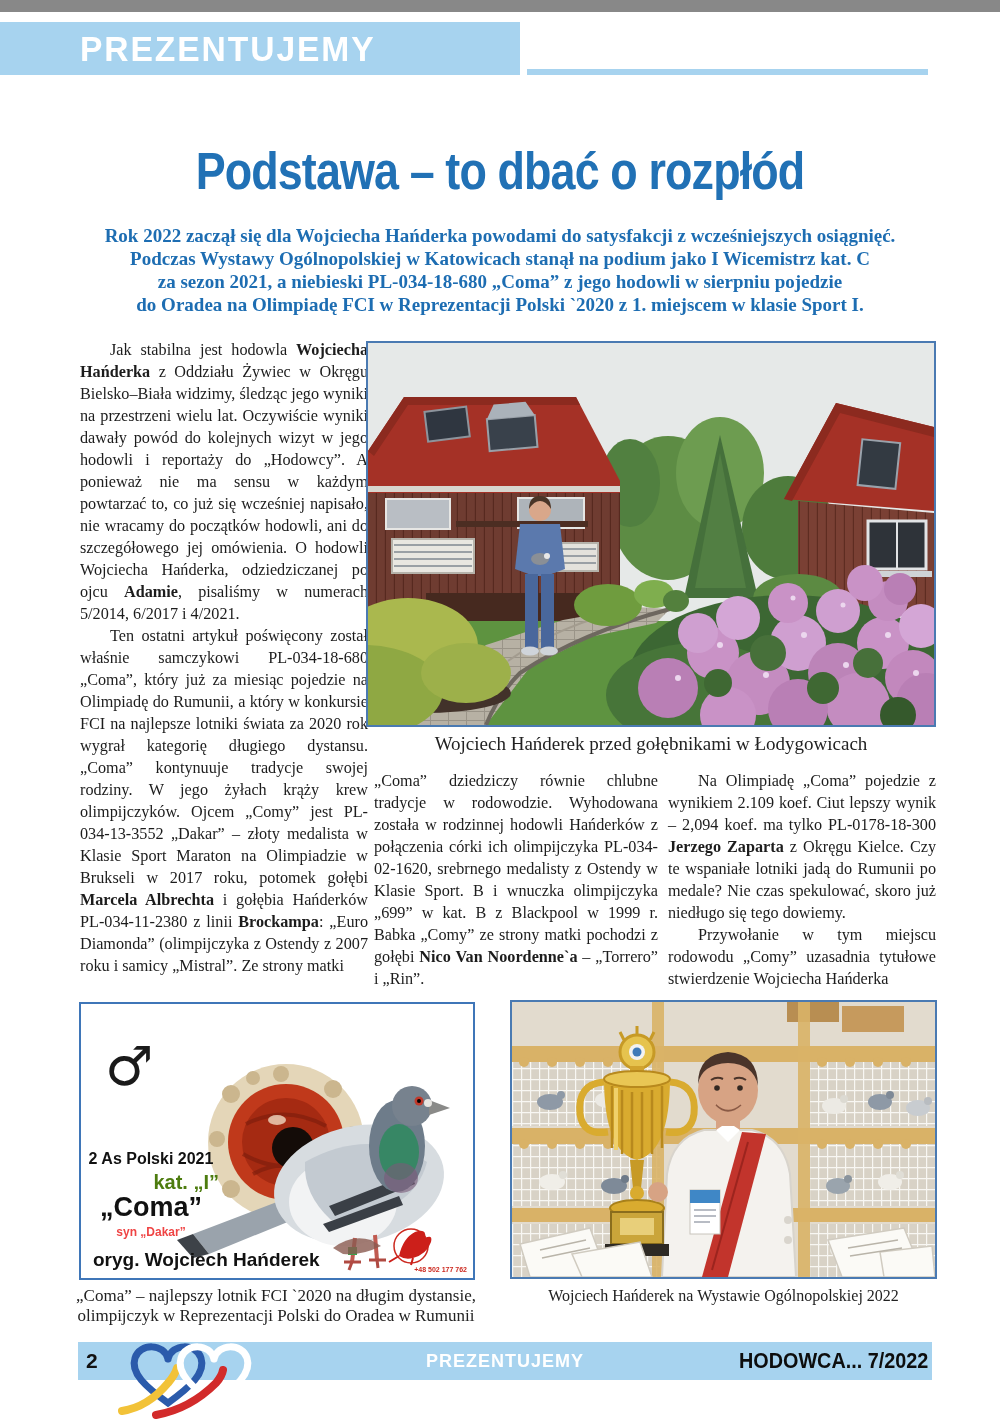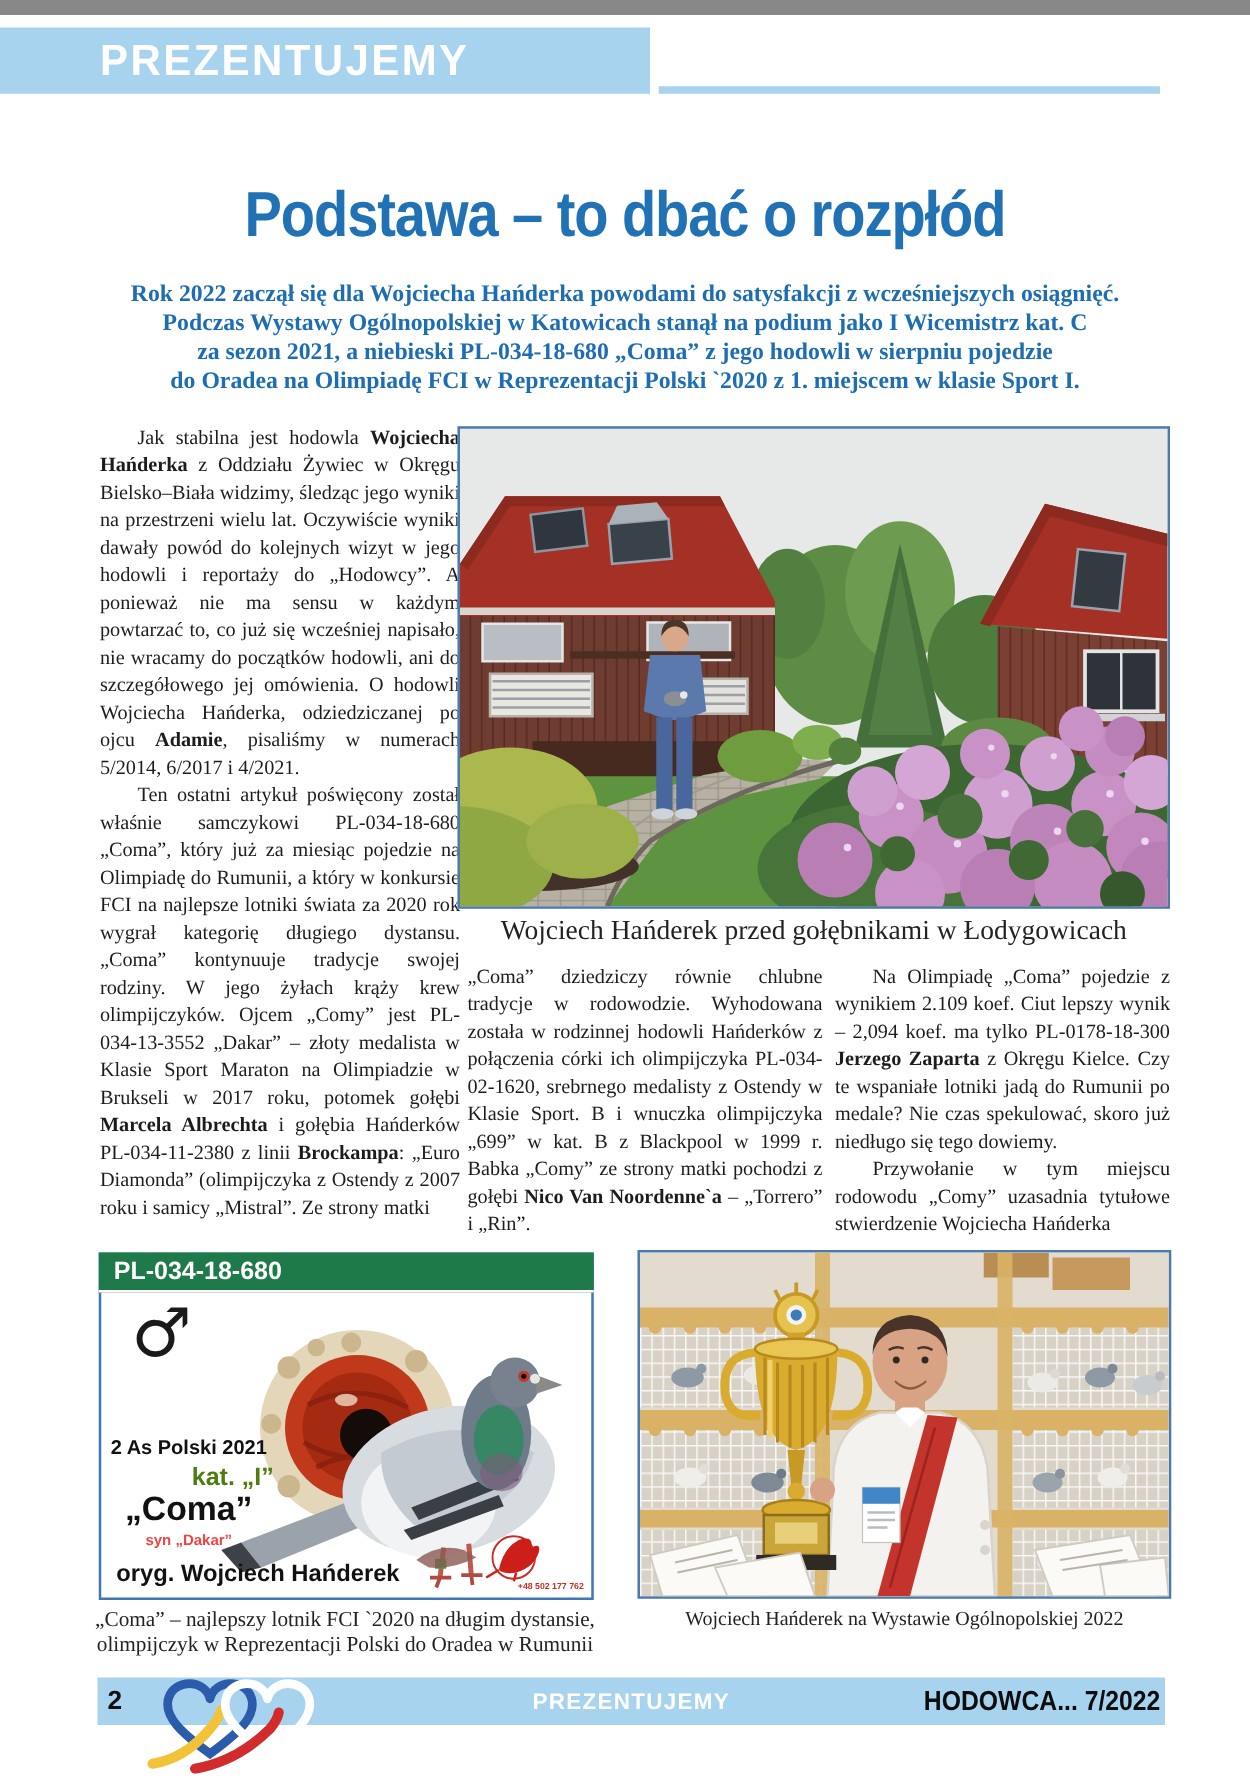--- a/index.html
+++ b/index.html
@@ -21,21 +21,21 @@
   .col{position:absolute;text-align:justify;font-size:16.2px;line-height:22px;}
   .col p{margin:0;}
   .col p.indent{text-indent:30px;}
   #col-left{left:80px;top:327px;width:288px;height:650px;}
   #col-mid{left:374px;top:758px;width:284px;height:232px;}
   #col-right{left:668px;top:758px;width:268px;height:232px;}
   
   .photo{position:absolute;border:2px solid #4a7ab2;box-sizing:border-box;background:#e6e9e8;}
   #photo-main{left:366px;top:329px;width:570px;height:386px;}
   #photo-trophy{left:510px;top:988px;width:427px;height:279px;}
-  .caption{position:absolute;text-align:center;font-size:22px;line-height:19.5px;color:#222;}
+  .caption{position:absolute;text-align:center;font-size:19px;line-height:19.5px;color:#222;}
   #cap-main{left:366px;top:722px;width:570px;}
   #cap-card{left:66px;top:1274px;width:420px;font-size:17px;}
   #cap-trophy{left:505px;top:1274px;width:437px;font-size:16px;}
   
   #card{position:absolute;left:79px;top:990px;width:396px;height:278px;border:2px solid #3f76b8;
         box-sizing:border-box;background:#fff;font-family:"Liberation Sans","DejaVu Sans",sans-serif;}
   #card .green-bar{position:absolute;left:-2px;top:-2px;width:396px;height:32px;background:#1e7a48;
         border-bottom:2px solid #fff;box-sizing:border-box;color:#fff;font-weight:bold;font-size:20px;
         line-height:30px;padding-left:12px;}
   #card .card-art{position:absolute;left:0;top:30px;width:392px;height:244px;}
@@ -212,21 +212,20 @@
         <circle cx="548" cy="330" r="3"></circle>
             <circle cx="425" cy="255" r="2.5"></circle>
             <circle cx="475" cy="262" r="2.5"></circle>
           </g>
       </g>
     </svg>
   </div>
   <div class="caption" id="cap-main">Wojciech Hańderek przed gołębnikami w Łodygowicach</div>
 
   <div id="card">
-    <div class="green-bar">PL-034-18-680</div>
     <svg class="card-art" viewBox="0 0 392 244">
       <g>
         <circle cx="205" cy="108" r="78" fill="#e4d6b8"></circle>
         <g fill="#cbb68e">
             <circle cx="150" cy="60" r="9"></circle>
             <circle cx="200" cy="40" r="8"></circle>
             <circle cx="252" cy="55" r="9"></circle>
           <circle cx="272" cy="100" r="8"></circle>
             <circle cx="258" cy="150" r="9"></circle>
             <circle cx="205" cy="176" r="8"></circle>

